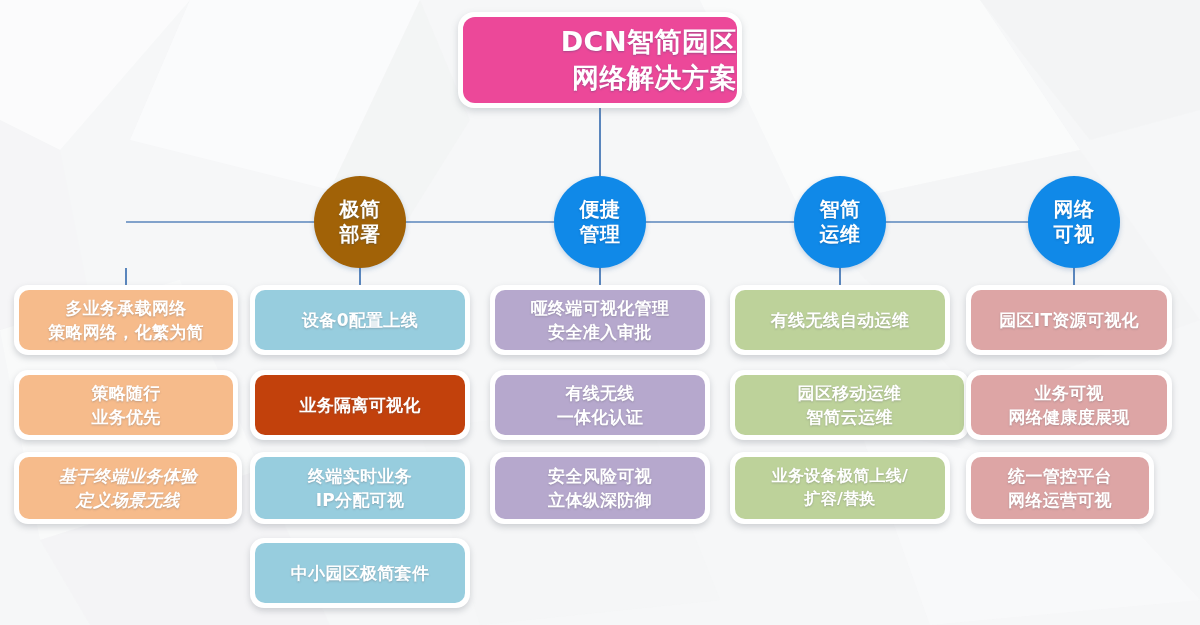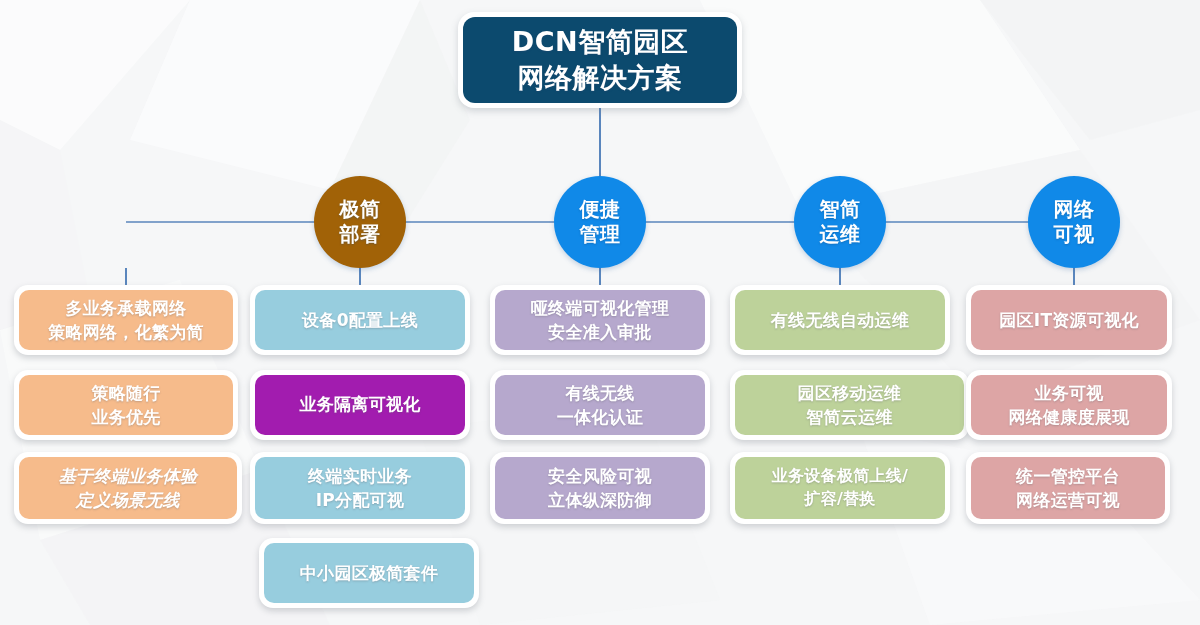--- a/index.html
+++ b/index.html
@@ -161,21 +161,21 @@
     <line x1="126" y1="222" x2="1074" y2="222" stroke="#5a86bd" stroke-width="1.6"></line>
 
     <line x1="126" y1="268" x2="126" y2="288" stroke="#5a86bd" stroke-width="2"></line>
     <line x1="360" y1="268" x2="360" y2="288" stroke="#5a86bd" stroke-width="2"></line>
     <line x1="600" y1="268" x2="600" y2="288" stroke="#5a86bd" stroke-width="2"></line>
     <line x1="840" y1="268" x2="840" y2="288" stroke="#5a86bd" stroke-width="2"></line>
     <line x1="1074" y1="268" x2="1074" y2="288" stroke="#5a86bd" stroke-width="2"></line>
   </svg>
 
   <div class="title-box">
-    <div class="title-inner" style="background-color: #0c4a6e;">
+    <div class="title-inner" style="background-color: #ec4899; align-items: flex-end;">
       <div class="title-line">DCN智简园区</div>
       <div class="title-line">网络解决方案</div>
     </div>
   </div>
 
   <div class="pillar" style="left: 314px; top: 176px; background-color: #a16207;">
     <div class="pillar-line">极简</div>
     <div class="pillar-line">部署</div>
   </div>
   <div class="pillar" style="left: 554px; top: 176px; background-color: rgb(16, 137, 232);">
@@ -209,31 +209,31 @@
       <div class="card-line">定义场景无线</div>
     </div>
   </div>
 
   <div class="card" style="left:250px; top:285px; width:220px; height:70px;">
     <div class="card-inner" style="background-color: rgb(151, 205, 222);">
       <div class="card-line">设备0配置上线</div>
     </div>
   </div>
   <div class="card" style="left:250px; top:370px; width:220px; height:70px;">
-    <div class="card-inner" style="background-color: #a21caf; font-family: Liberation Serif, serif;">
+    <div class="card-inner" style="background-color: #c2410c;">
       <div class="card-line">业务隔离可视化</div>
     </div>
   </div>
   <div class="card" style="left:250px; top:452px; width:220px; height:72px;">
     <div class="card-inner" style="background-color: rgb(151, 205, 222);">
       <div class="card-line">终端实时业务</div>
       <div class="card-line">IP分配可视</div>
     </div>
   </div>
-  <div class="card" style="left:259px; top:538px; width:220px; height:70px;">
+  <div class="card" style="left:250px; top:538px; width:220px; height:70px;">
     <div class="card-inner" style="background-color: rgb(151, 205, 222);">
       <div class="card-line">中小园区极简套件</div>
     </div>
   </div>
 
   <div class="card" style="left:490px; top:285px; width:220px; height:70px;">
     <div class="card-inner" style="background-color: rgb(182, 168, 205);">
       <div class="card-line">哑终端可视化管理</div>
       <div class="card-line">安全准入审批</div>
     </div>
@@ -273,20 +273,20 @@
     <div class="card-inner" style="background-color: rgb(221, 165, 165);">
       <div class="card-line">园区IT资源可视化</div>
     </div>
   </div>
   <div class="card" style="left:966px; top:370px; width:206px; height:70px;">
     <div class="card-inner" style="background-color: rgb(221, 165, 165);">
       <div class="card-line">业务可视</div>
       <div class="card-line">网络健康度展现</div>
     </div>
   </div>
-  <div class="card" style="left:966px; top:452px; width:204px; height:72px;">
+  <div class="card" style="left:966px; top:452px; width:188px; height:72px;">
     <div class="card-inner" style="background-color: rgb(221, 165, 165);">
       <div class="card-line">统一管控平台</div>
       <div class="card-line">网络运营可视</div>
     </div>
   </div>
 
 </div>
 
 </body></html>

